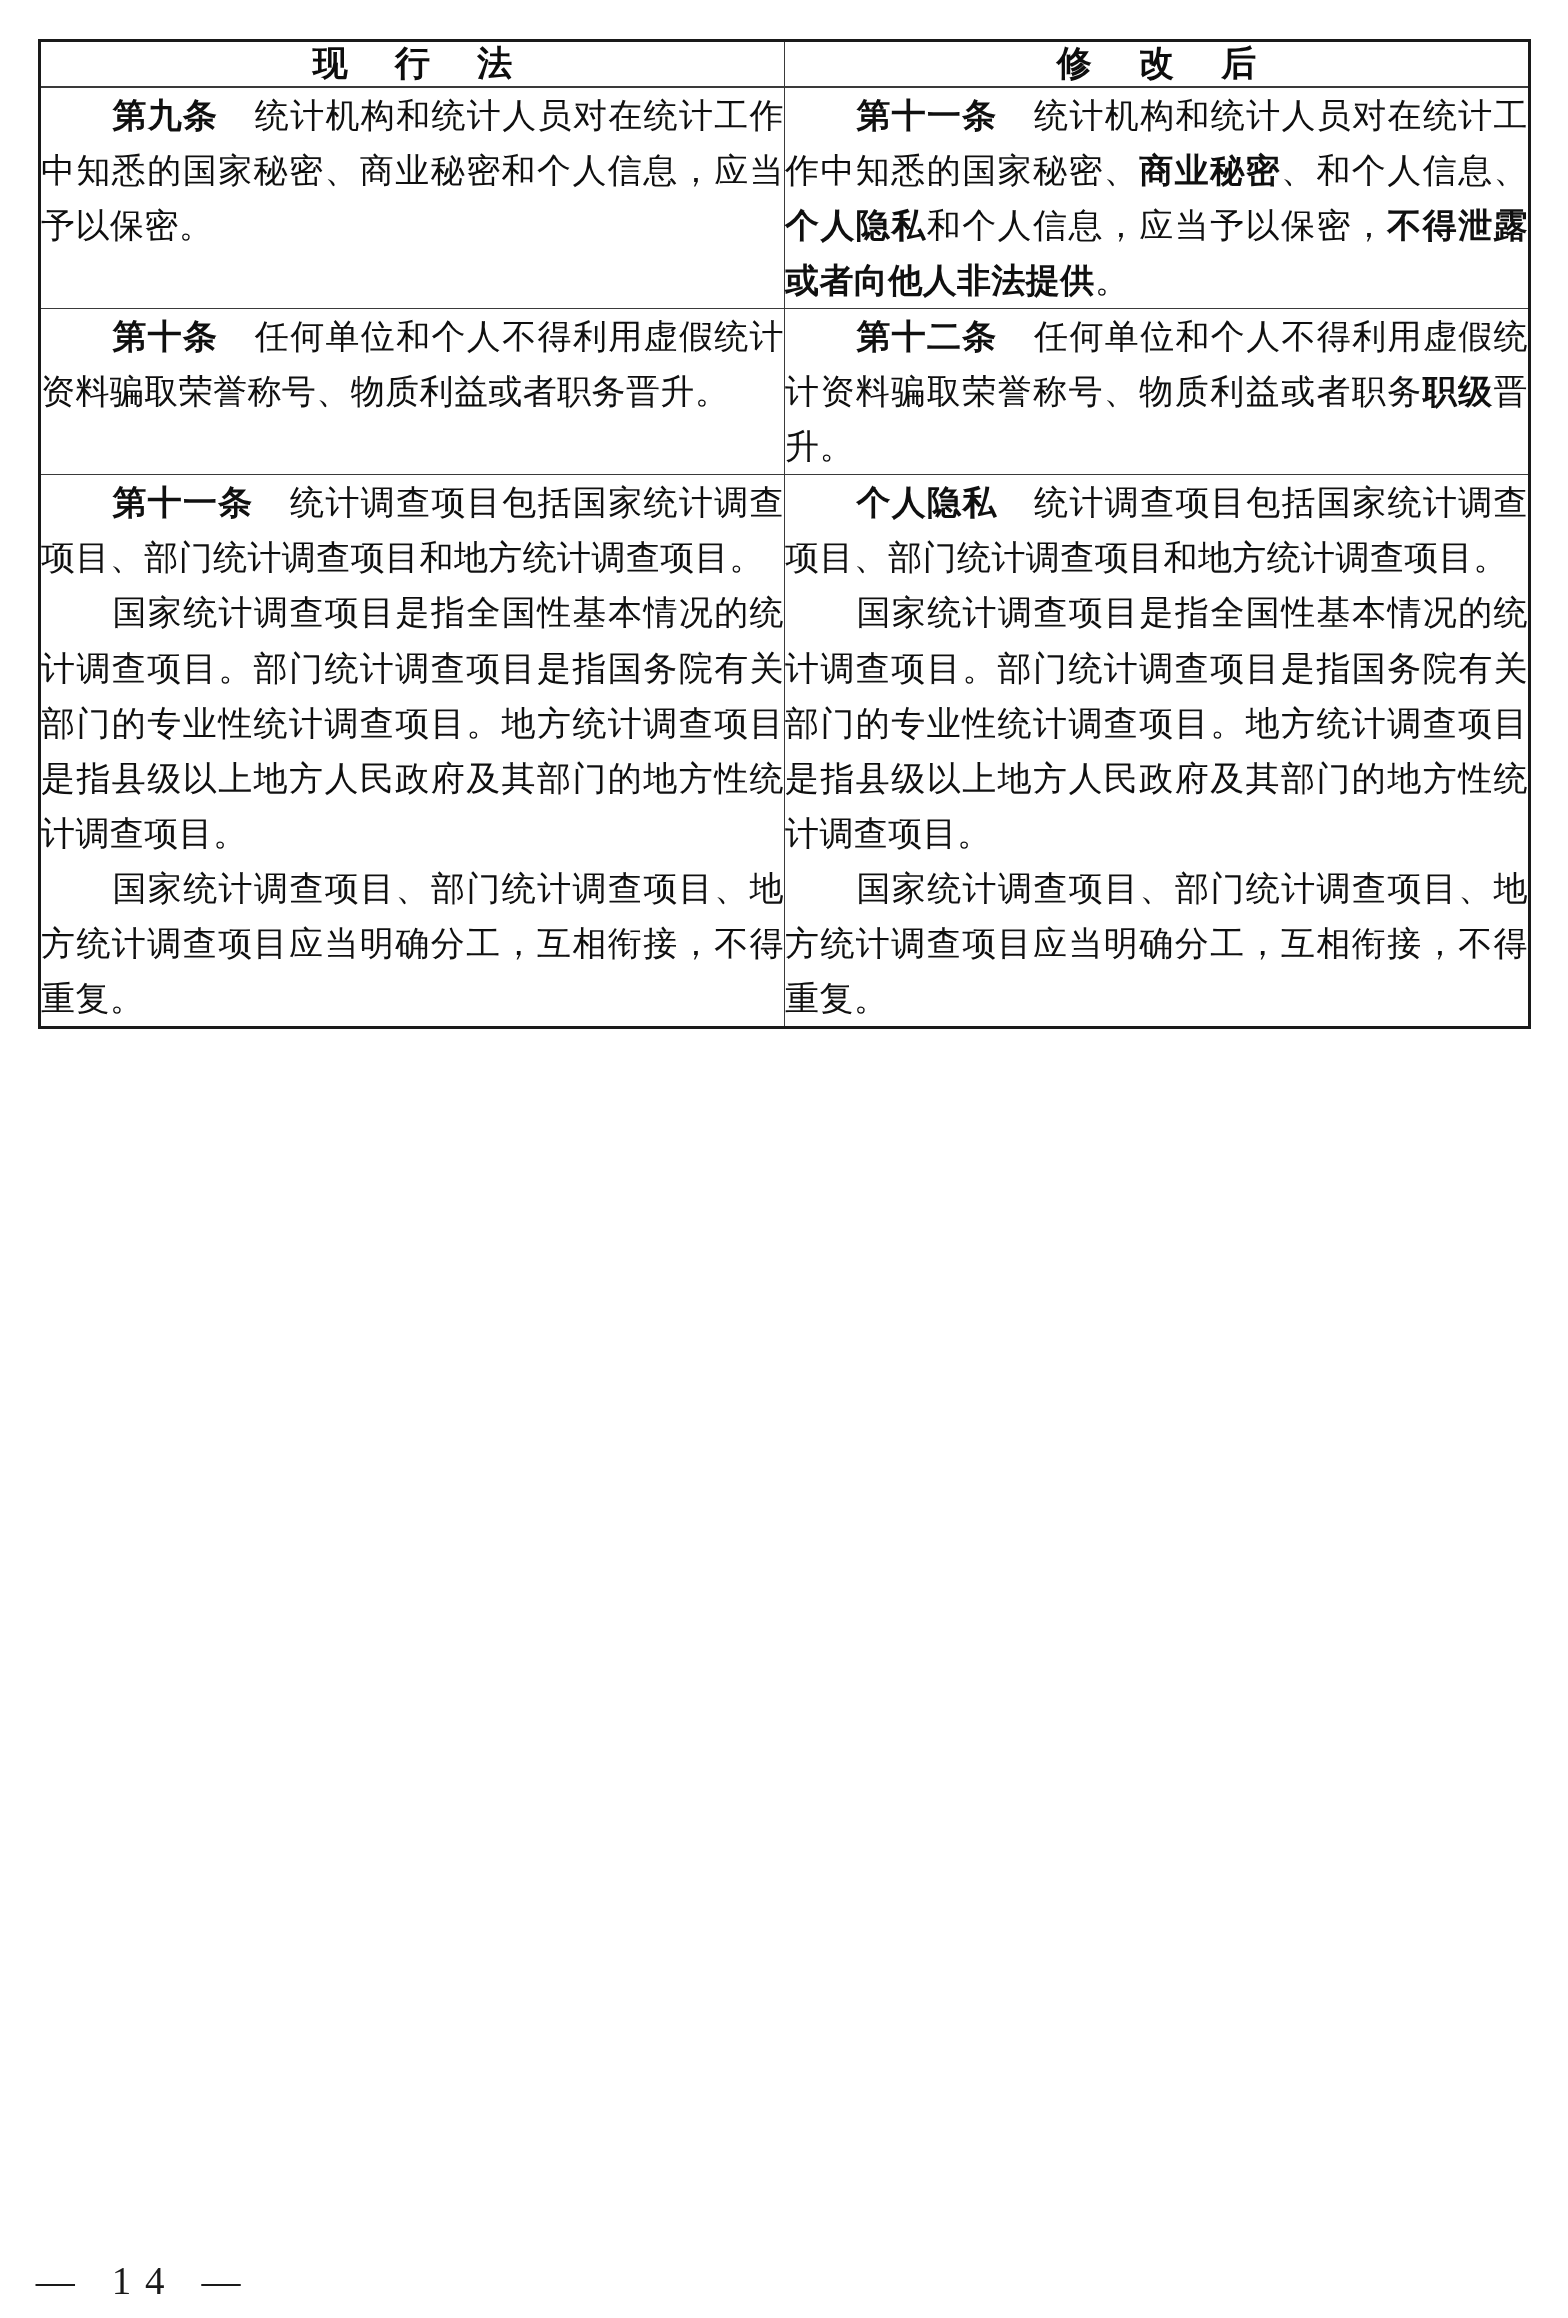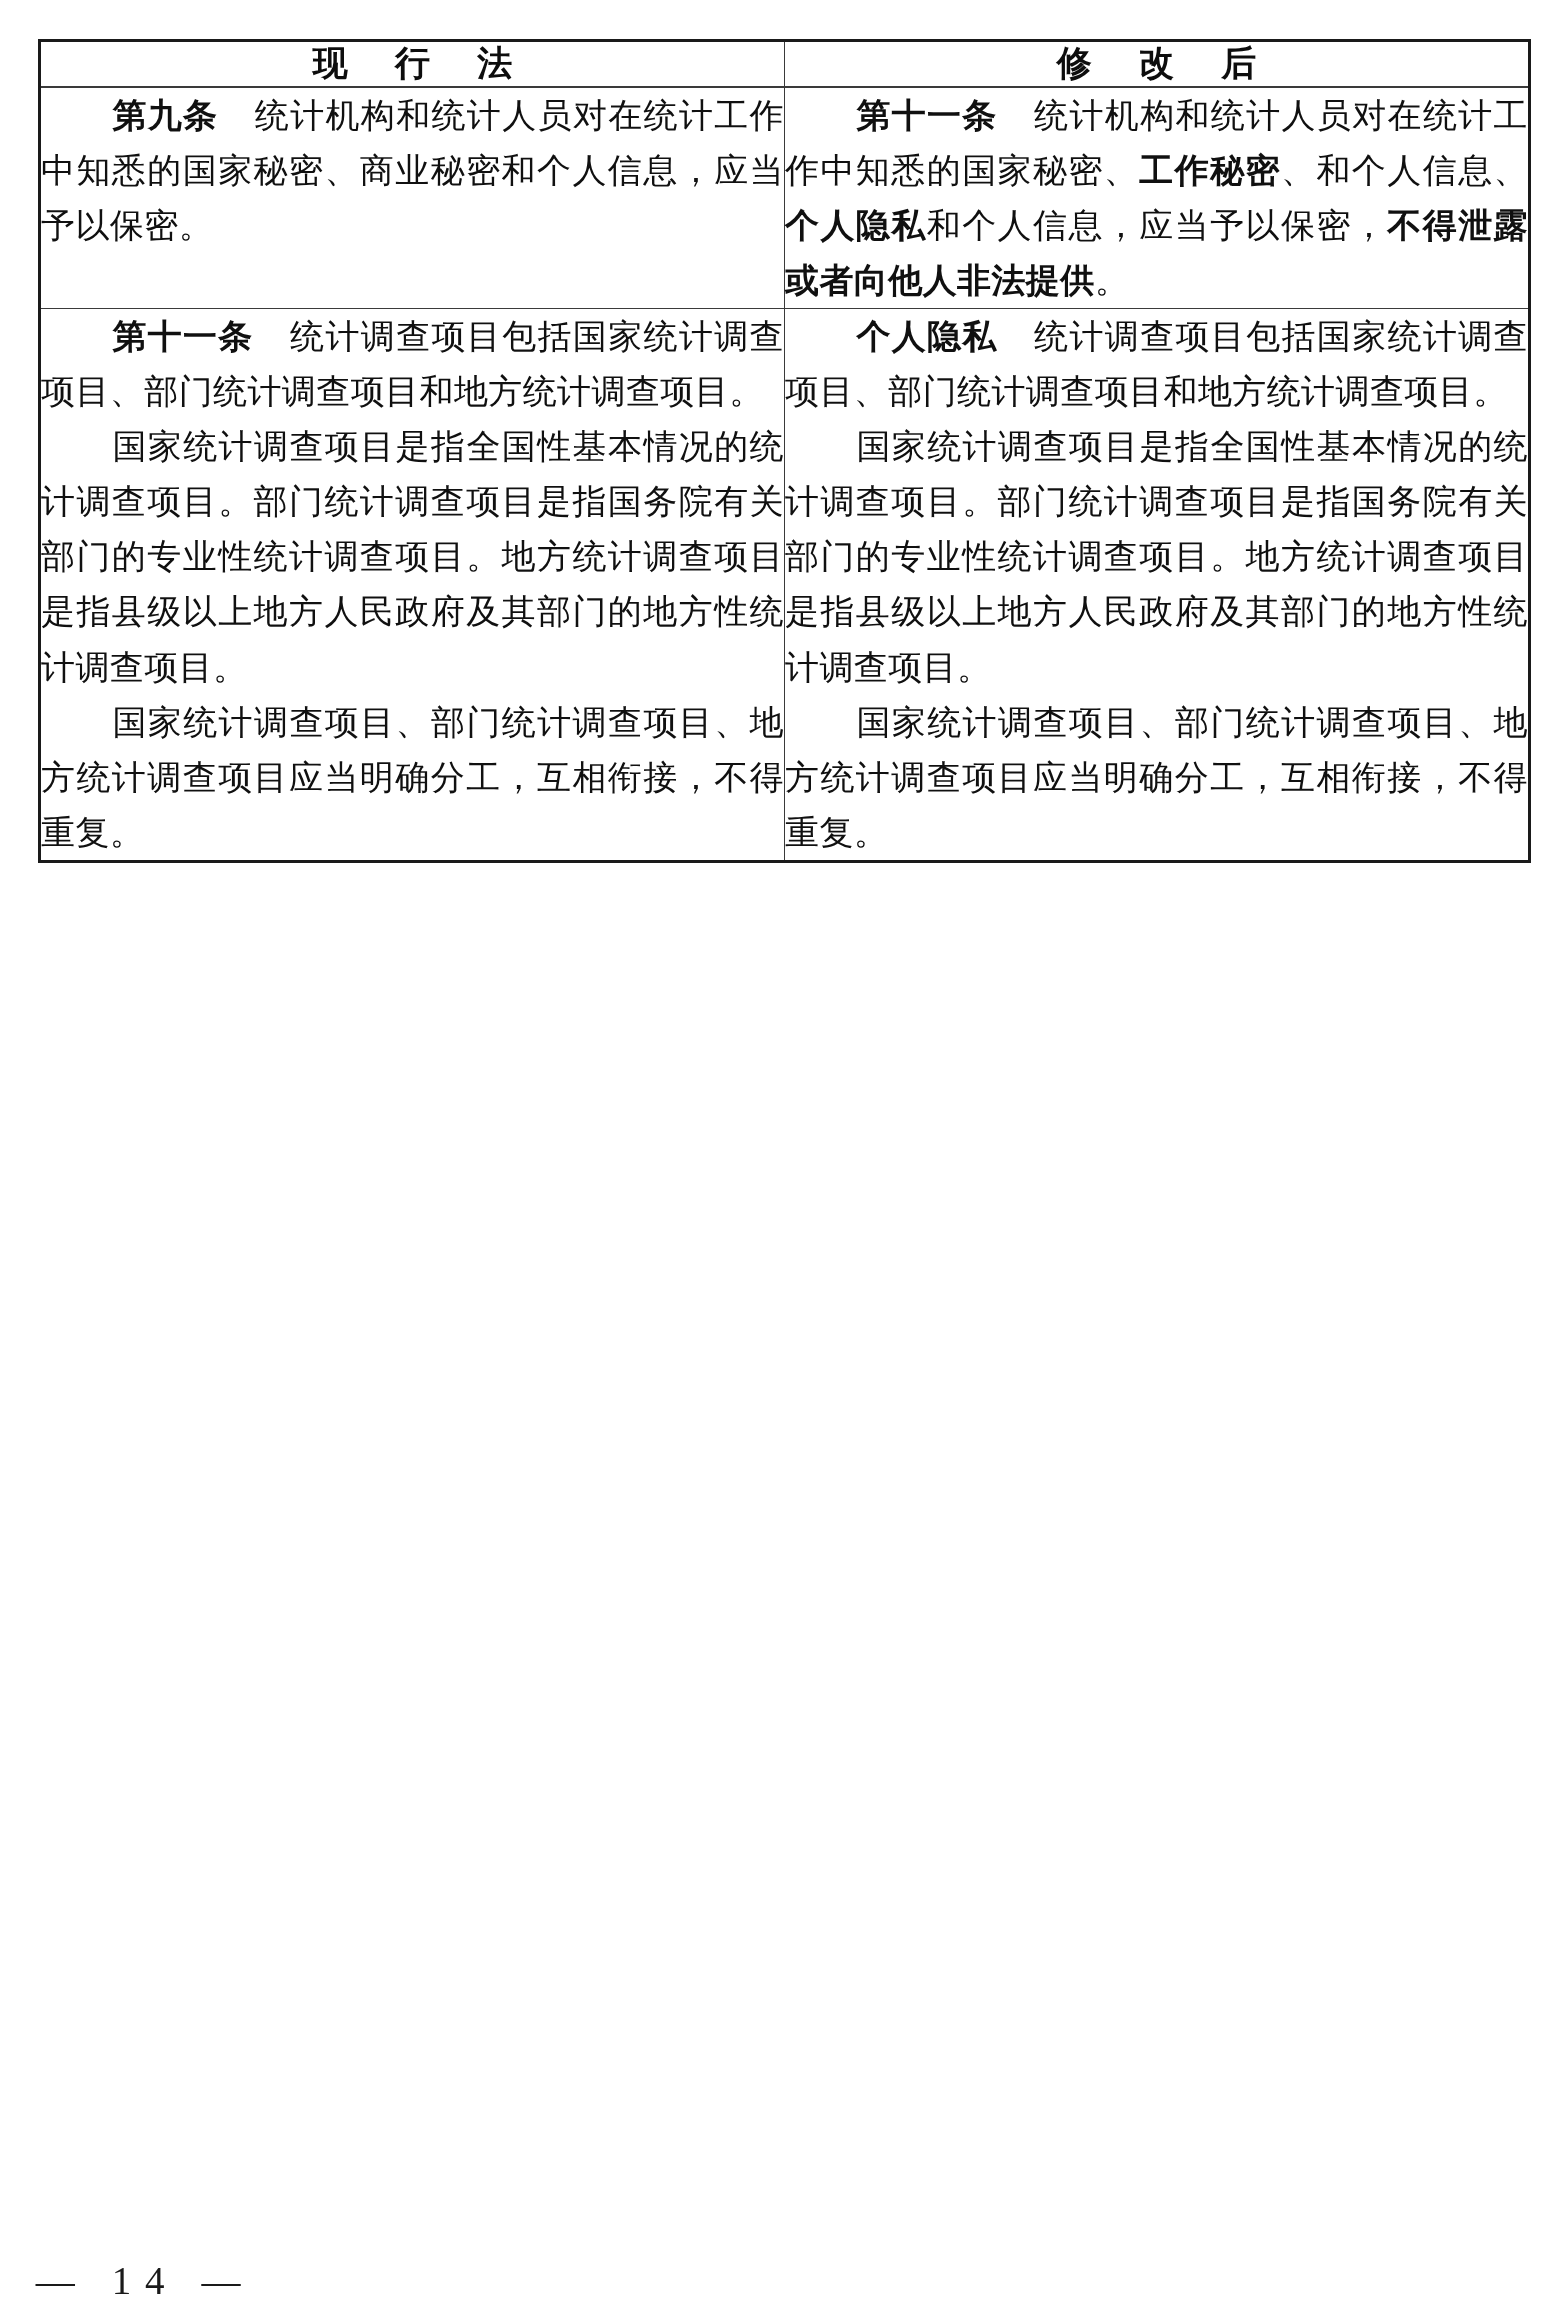--- a/index.html
+++ b/index.html
@@ -131,21 +131,29 @@
         <td class="colhead">现 行 法</td>
         <td class="colhead">修 改 后</td>
       </tr>
     </thead>
     <tbody id="table-body">
         <tr>
           <td class="cell">
             <p class="indent"><span class="art">第九条</span><span class="gap"></span><span>统计机构和统计人员对在统计工作中知悉的国家秘密、商业秘密和个人信息，应当予以保密。</span></p>
           </td>
           <td class="cell">
-            <p class="indent"><span class="art">第十一条</span><span class="gap"></span><span>统计机构和统计人员对在统计工作中知悉的国家秘密、</span><span class="em">工作秘密</span><span>、和个人信息、</span><span class="em">个人隐私</span><span>和个人信息，应当予以保密，</span><span class="em">不得泄露或者向他人非法提供</span><span>。</span></p>
+            <p class="indent"><span class="art">第十一条</span><span class="gap"></span><span>统计机构和统计人员对在统计工作中知悉的国家秘密、</span><span class="em">商业秘密</span><span>、和个人信息、</span><span class="em">个人隐私</span><span>和个人信息，应当予以保密，</span><span class="em">不得泄露或者向他人非法提供</span><span>。</span></p>
+          </td>
+        </tr>
+        <tr>
+          <td class="cell">
+            <p class="indent"><span class="art">第十条</span><span class="gap"></span><span>任何单位和个人不得利用虚假统计资料骗取荣誉称号、物质利益或者职务晋升。</span></p>
+          </td>
+          <td class="cell">
+            <p class="indent"><span class="art">第十二条</span><span class="gap"></span><span>任何单位和个人不得利用虚假统计资料骗取荣誉称号、物质利益或者职务</span><span class="em">职级</span><span>晋升。</span></p>
           </td>
         </tr>
         <tr>
           <td class="cell">
             <p class="indent"><span class="art">第十一条</span><span class="gap"></span><span>统计调查项目包括国家统计调查项目、部门统计调查项目和地方统计调查项目。</span></p>
             <p class="indent"><span>国家统计调查项目是指全国性基本情况的统计调查项目。部门统计调查项目是指国务院有关部门的专业性统计调查项目。地方统计调查项目是指县级以上地方人民政府及其部门的地方性统计调查项目。</span></p>
             <p class="indent"><span>国家统计调查项目、部门统计调查项目、地方统计调查项目应当明确分工，互相衔接，不得重复。</span></p>
           </td>
           <td class="cell">
             <p class="indent"><span class="art">个人隐私</span><span class="gap"></span><span>统计调查项目包括国家统计调查项目、部门统计调查项目和地方统计调查项目。</span></p>

